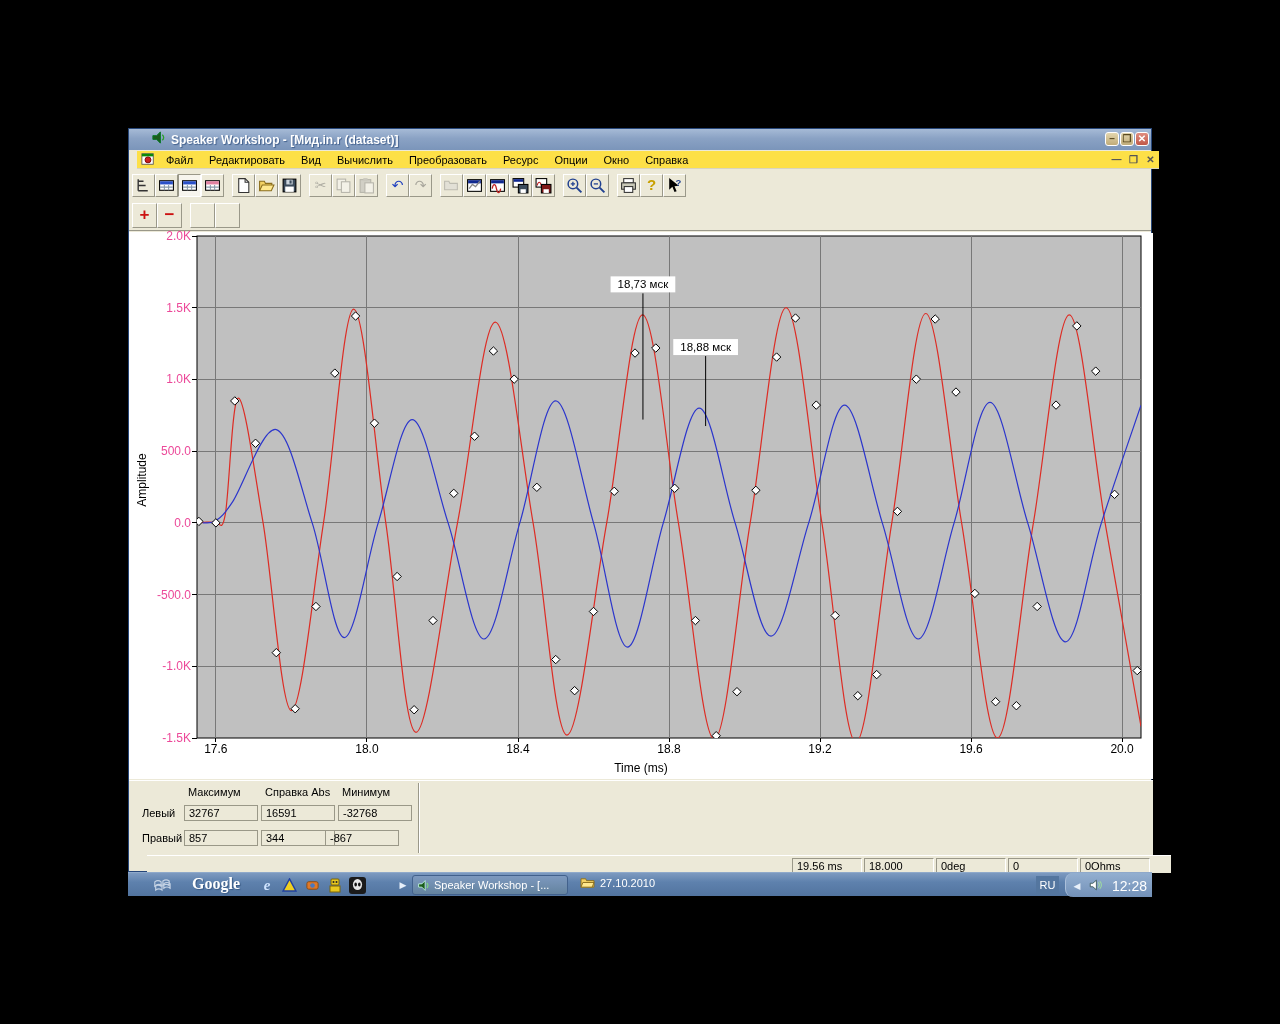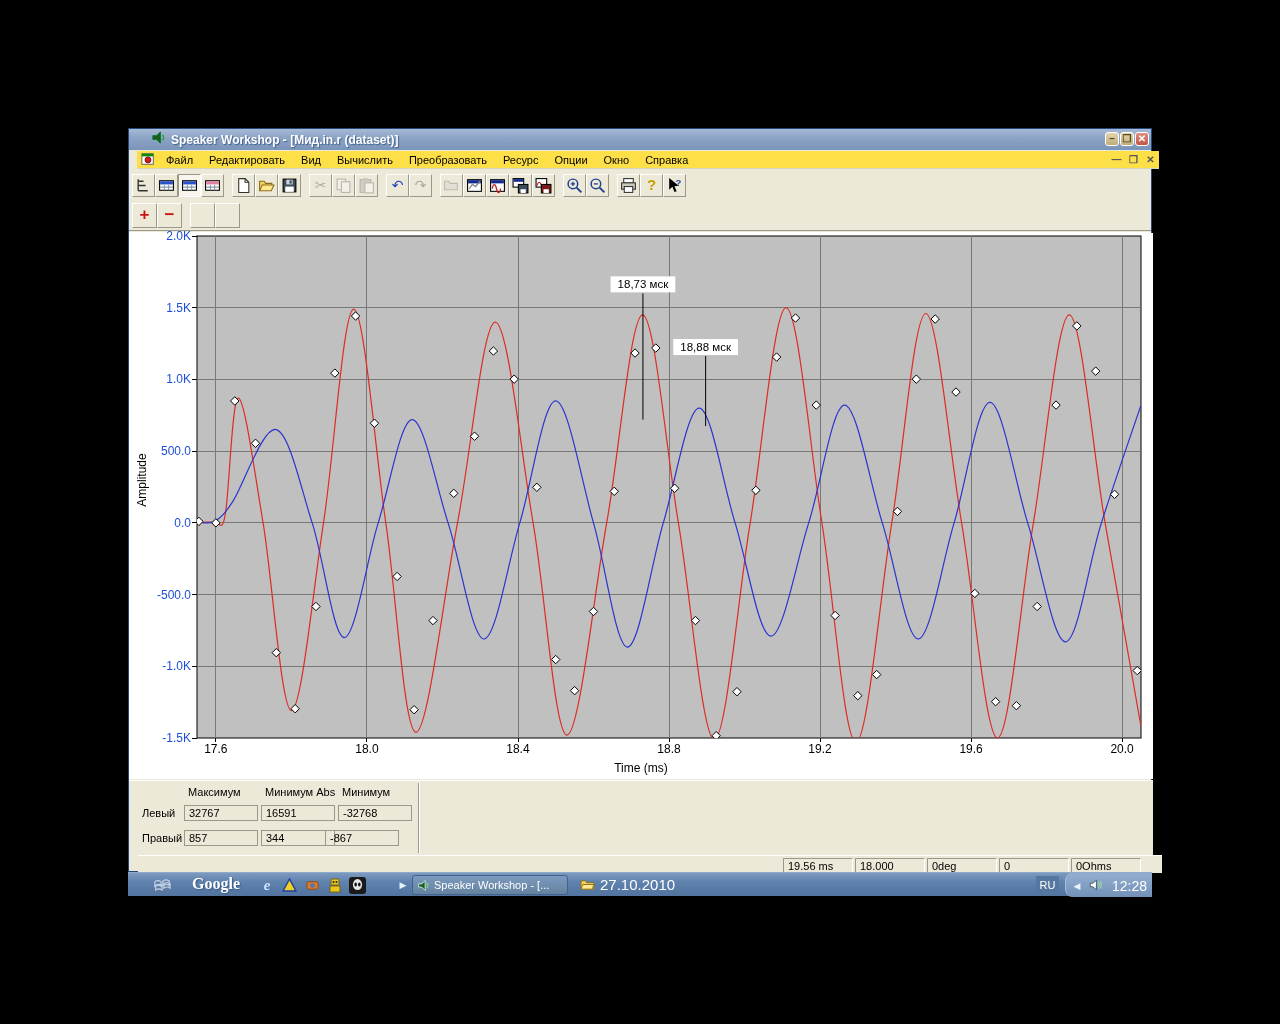--- a/index.html
+++ b/index.html
@@ -23,39 +23,39 @@
   .tbtn.pressed{border-color:#9a9889 #fff #fff #9a9889;background:#f7f5ee;}
   .tbtn.disabled svg,.tbtn.disabled span{opacity:.4;filter:grayscale(1);}
   .tbtn svg{width:17px;height:17px;}
   .tbtn .gl{font-size:14px;line-height:14px;}
   .tbtn2{width:25px;height:25px;background:#ece9d8;border:1px solid;border-color:#fff #9a9889 #9a9889 #fff;display:flex;align-items:center;justify-content:center;font-size:17px;font-weight:bold;color:#cc1111;}
   .gap{margin-left:8px;}
   #tbedge{position:absolute;left:0;top:101px;width:100%;height:3px;border-top:1px solid #9a9889;border-bottom:1px solid #fff;background:#ece9d8;}
   
   #chartarea{position:absolute;left:0;top:104px;width:1024px;height:546px;background:#fff;}
   #chart-svg{position:absolute;left:0;top:0;}
-  .ytick{position:absolute;left:0;width:62px;text-align:right;font-size:12px;color:#1d4ed8;}
+  .ytick{position:absolute;left:0;width:62px;text-align:right;font-size:12px;color:#ec4899;}
   .xtick{position:absolute;width:44px;text-align:center;font-size:12px;color:#000;top:509px;}
   #ylab{position:absolute;left:-32px;top:240px;width:90px;text-align:center;font-size:12px;color:#000;transform:rotate(-90deg);}
   #xlab{position:absolute;left:452px;top:528px;width:120px;text-align:center;font-size:12px;color:#000;}
   
   #stats{position:absolute;left:0;top:651px;width:1024px;height:75px;background:#ece9d8;border-top:1px solid #fff;font-size:11px;}
   .st-h{position:absolute;top:5px;color:#000;}
   .st-l{position:absolute;left:13px;color:#000;}
   .st-box{position:absolute;width:74px;height:16px;border:1px solid #9a9888;padding:1px 0 0 4px;color:#000;}
   #st-div{position:absolute;left:289px;top:2px;width:2px;height:70px;border-left:1px solid #9a9889;border-right:1px solid #fff;}
   
-  #statusbar{position:absolute;left:9px;top:726px;width:1024px;height:18px;background:#ece9d8;border-top:1px solid #fff;font-size:11px;}
+  #statusbar{position:absolute;left:18px;top:726px;width:1024px;height:18px;background:#ece9d8;border-top:1px solid #fff;font-size:11px;}
   .sb-cell{position:absolute;top:2px;height:15px;border:1px solid;border-color:#9a9889 #fff #fff #9a9889;padding:1px 0 0 4px;color:#000;}
   
   #taskbar{position:absolute;left:0;top:744px;width:1024px;height:24px;background:linear-gradient(180deg,#7d9ac0 0%,#5e81ad 40%,#52749f 100%);border-top:1px solid #8fa9ca;}
   .ql{position:absolute;top:3px;width:18px;height:18px;display:flex;align-items:center;justify-content:center;}
   #google-logo{position:absolute;left:64px;top:2px;color:#fff;font-family:"Liberation Serif",serif;font-size:16px;font-weight:bold;text-shadow:1px 1px 1px #3a5a85;}
   #task-btn{position:absolute;left:284px;top:2px;width:156px;height:20px;background:linear-gradient(180deg,#7d99bf,#64839f);border:1px solid #42618c;border-radius:3px;color:#fff;font-size:11px;display:flex;align-items:center;padding-left:4px;white-space:nowrap;overflow:hidden;}
-  #date-item{position:absolute;left:452px;top:3px;color:#fff;font-size:15px;display:flex;align-items:center;}
+  #date-item{position:absolute;left:452px;top:3px;color:#fff;font-size:11px;display:flex;align-items:center;}
   #ru-box{position:absolute;left:908px;top:3px;width:23px;height:18px;background:#54769f;color:#fff;font-size:11px;text-align:center;line-height:18px;}
   #tray{position:absolute;left:937px;top:0;width:87px;height:24px;background:linear-gradient(180deg,#93afd0,#7391b8);border-left:1px solid #aabfda;border-radius:8px 0 0 8px;}
   #clock{position:absolute;left:46px;top:5px;color:#fff;font-size:14px;}
   .chev{color:#e8f0fa;font-size:9px;}
 </style>
 </head>
 <body>
 
 <div id="viewer">
 
@@ -360,21 +360,21 @@
             <span class="xtick" style="left: 820.08px;">19.6</span>
             <span class="xtick" style="left: 971.12px;">20.0</span>
           </div>
         <div id="ylab">Amplitude</div>
         <div id="xlab">Time (ms)</div>
       </div>
 
       <div id="stats">
         <div id="st-div"></div>
       <div class="st-h" style="left: 59px;">Максимум</div>
-          <div class="st-h" style="left: 136px;">Минимум Abs</div>
+          <div class="st-h" style="left: 136px;">Справка Abs</div>
           <div class="st-h" style="left: 213px;">Минимум</div>
           <div class="st-l" style="top: 26px;">Левый</div>
           <div class="st-box" style="left: 55px; top: 24px;">32767</div>
           <div class="st-box" style="left: 132px; top: 24px;">16591</div>
           <div class="st-box" style="left: 209px; top: 24px;">-32768</div>
           <div class="st-l" style="top: 51px;">Правый</div>
           <div class="st-box" style="left: 55px; top: 49px;">857</div>
           <div class="st-box" style="left: 132px; top: 49px;">344</div>
           <div class="st-box" style="left: 196px; top: 49px;">-867</div>
         </div>

